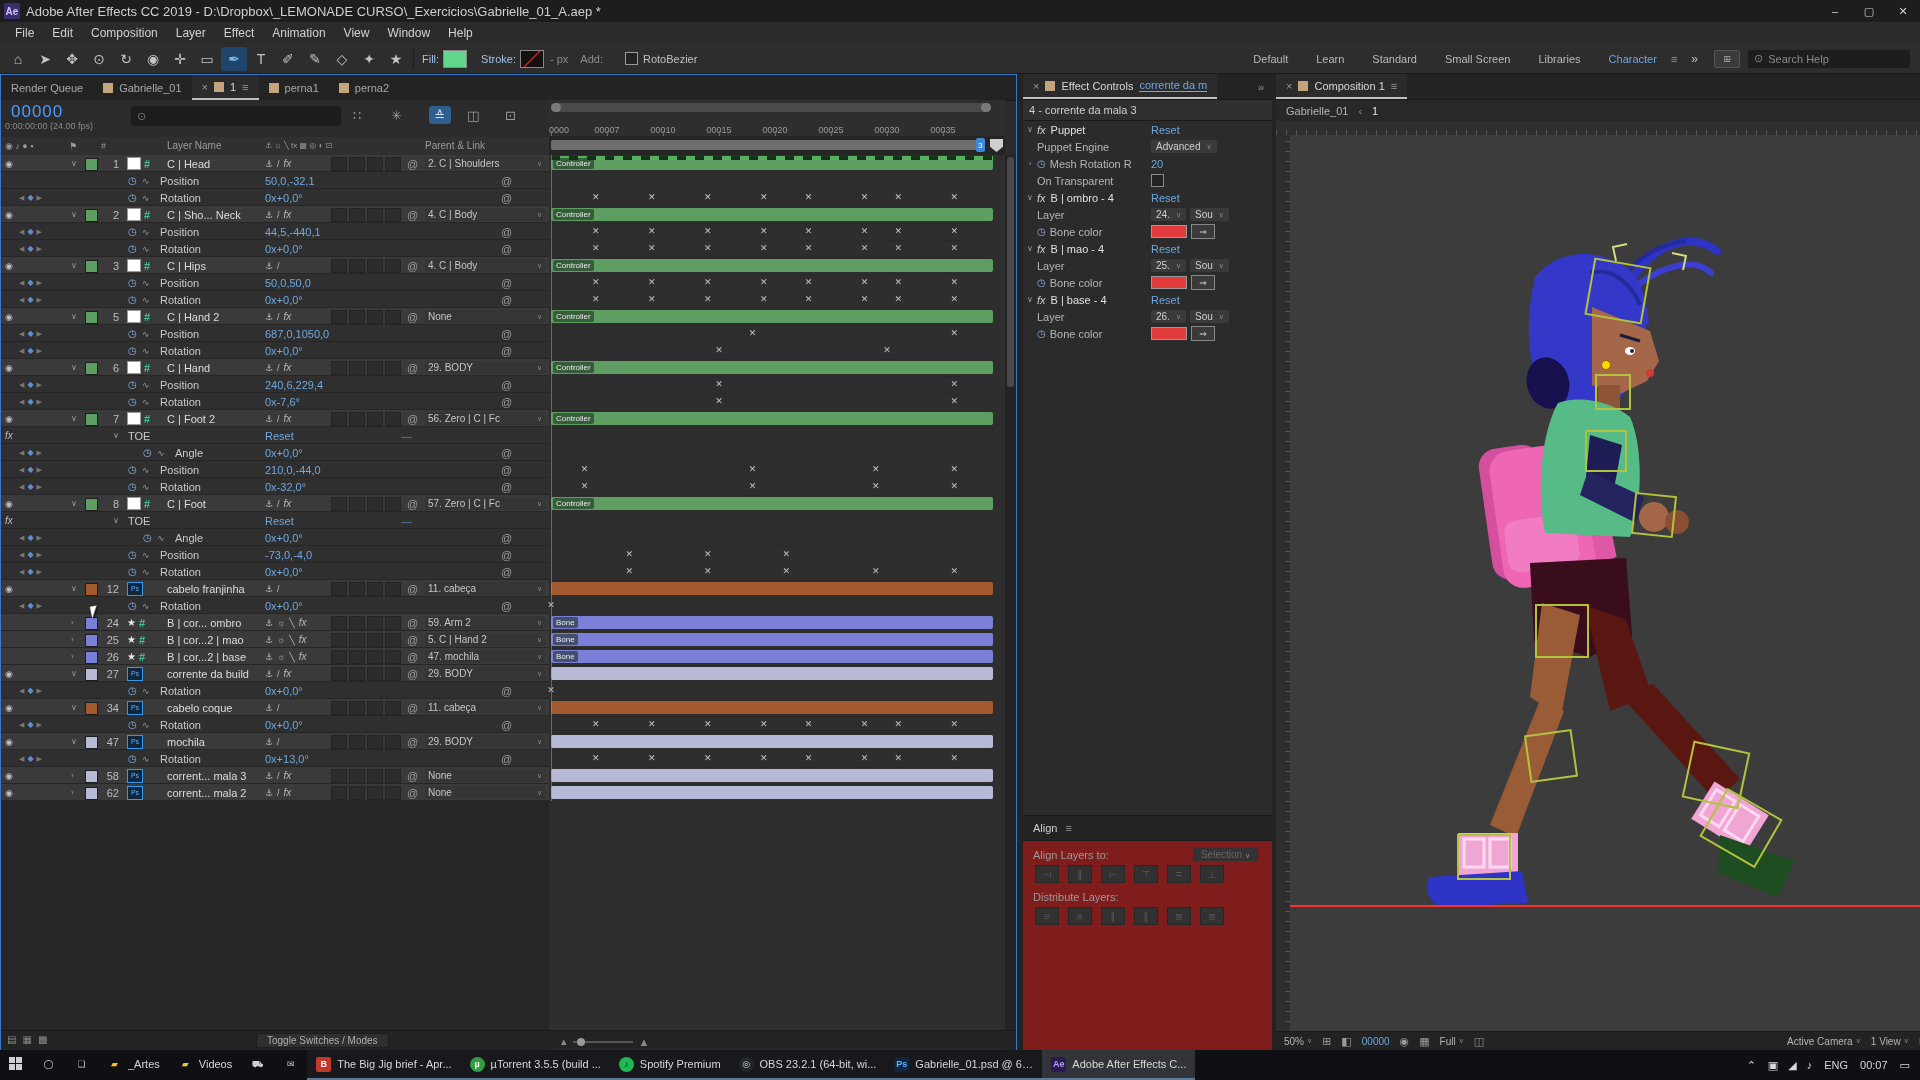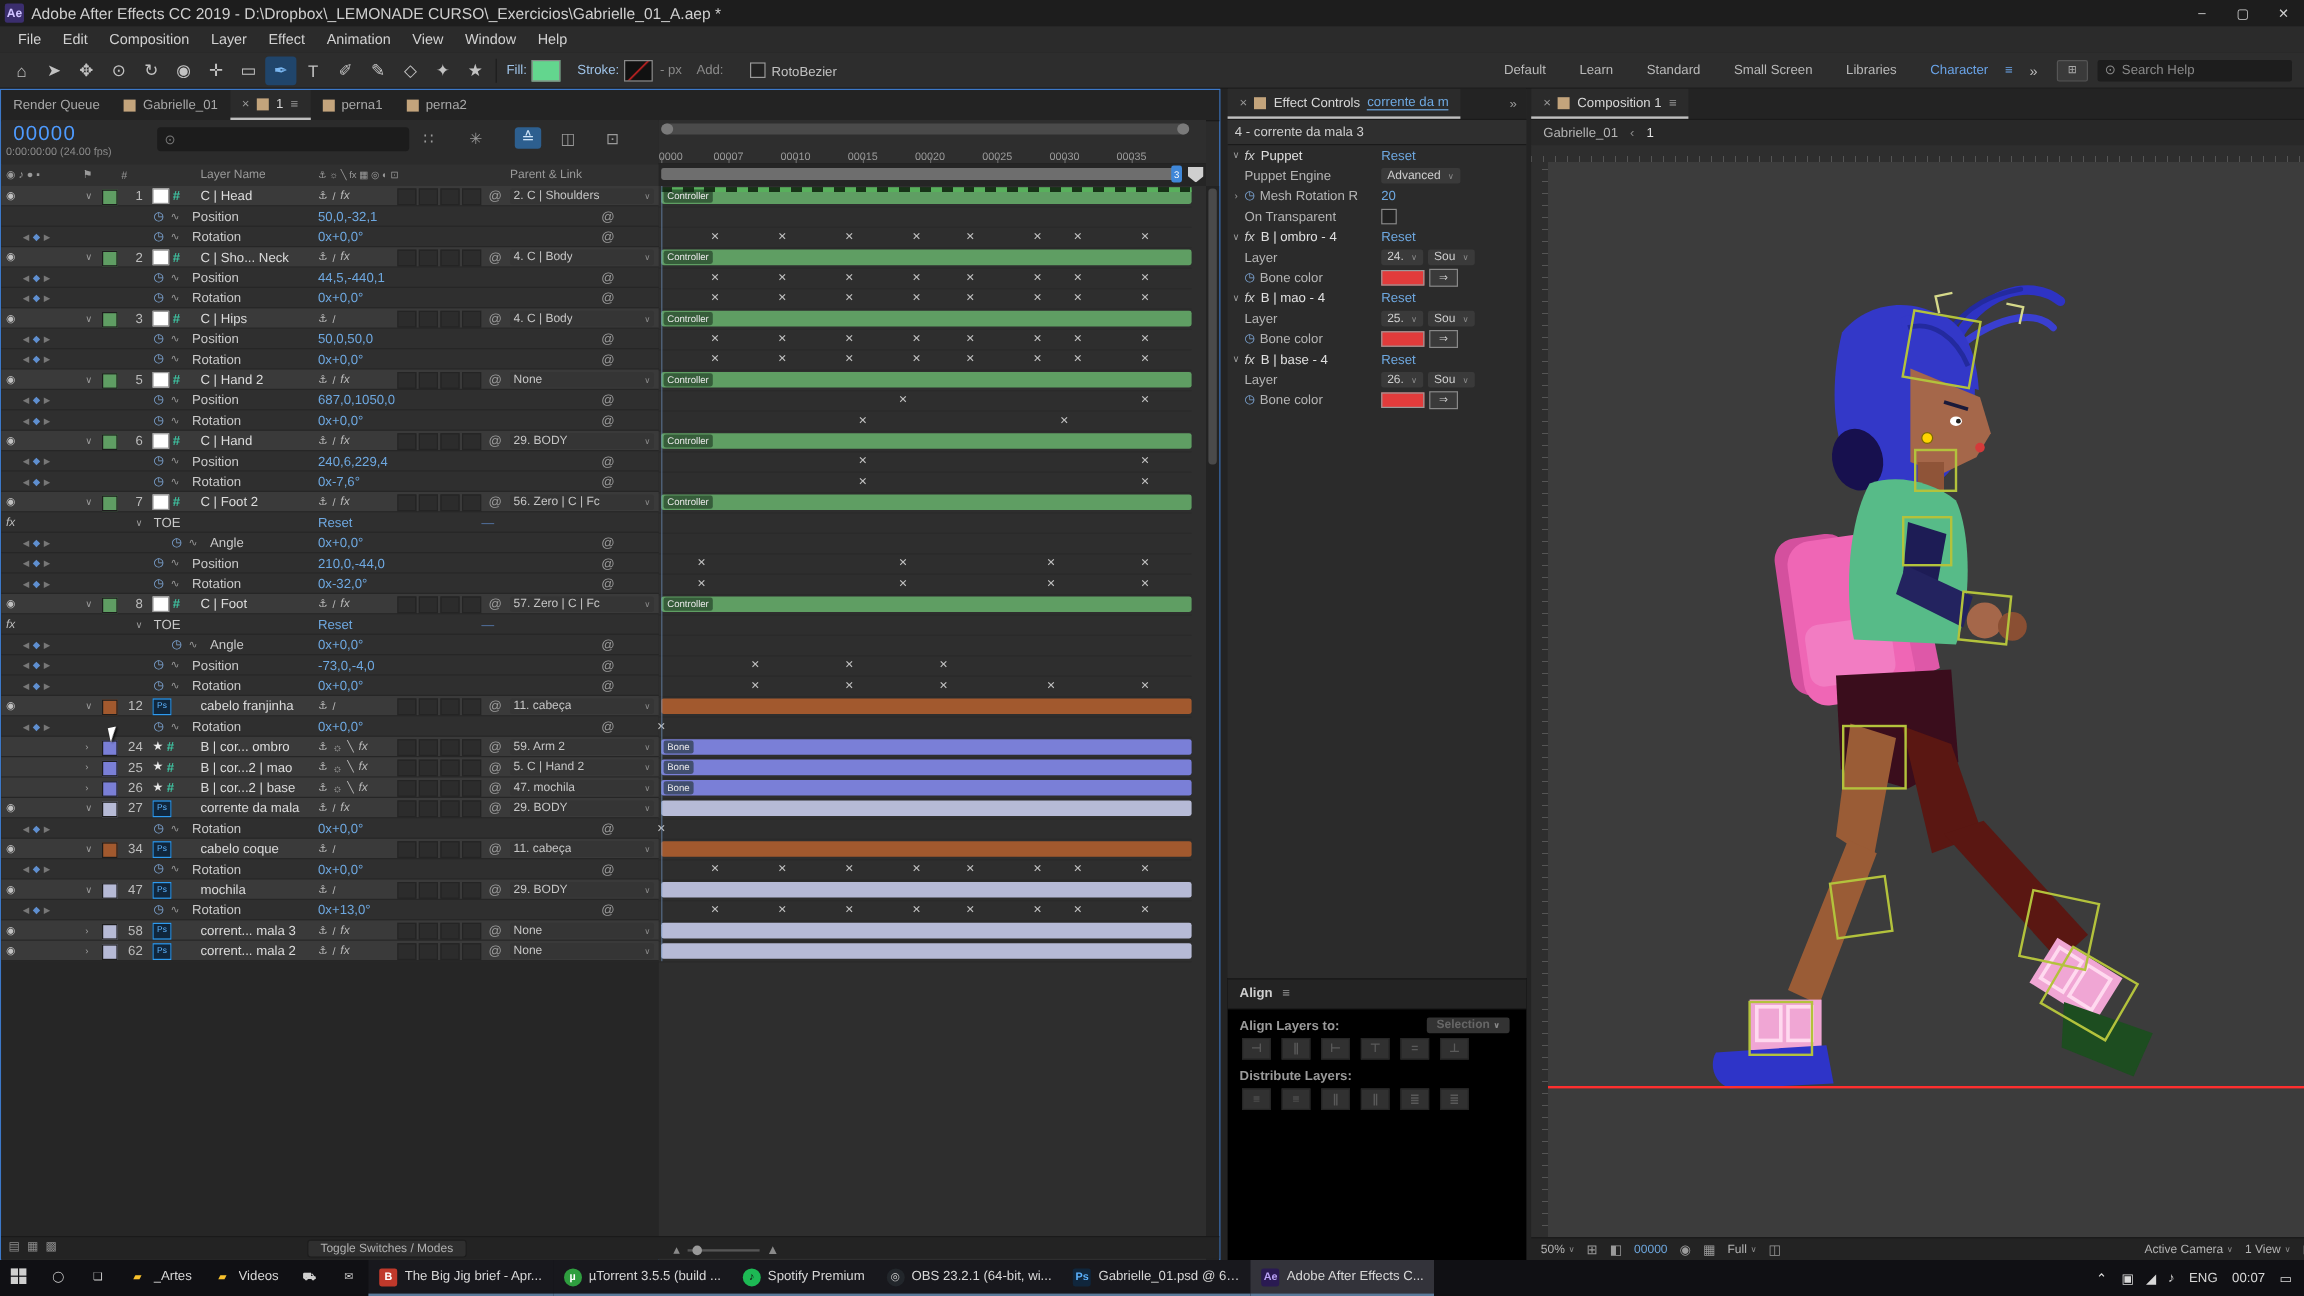--- a/index.html
+++ b/index.html
@@ -120,21 +120,21 @@
   .ec-label{color:#b5b5b5;}
   .ec-right{position:absolute;left:128px;display:flex;align-items:center;gap:4px;}
   .ec-reset{position:absolute;left:128px;color:#6ea8e0;}
   .ec-drop{background:#3a3a3a;border-radius:2px;padding:1px 5px;color:#cfcfcf;display:flex;gap:6px;align-items:center;font-size:10px;}
   .ec-drop .dd{color:#8a8a8a;font-size:7px;}
   .ec-val{color:#6ea8e0;}
   .ec-check{width:11px;height:11px;border:1px solid #8a8a8a;background:#222;}
   .ec-colorswatch{width:34px;height:11px;border:1px solid #999;}
   .ec-whipbtn{width:22px;height:13px;border:1px solid #888;background:#3a3a3a;color:#ccc;font-size:9px;display:flex;align-items:center;justify-content:center;}
   
-  #align{left:1023px;top:815px;width:249px;height:235px;background:#000000;border-top:1px solid #1a1a1a;font-weight:bold;}
+  #align{left:1023px;top:815px;width:249px;height:235px;background:#7f1d1d;border-top:1px solid #1a1a1a;}
   #align-header{height:24px;background:#232323;display:flex;align-items:center;gap:8px;padding-left:10px;color:#cfcfcf;border-bottom:1px solid #1a1a1a;}
   .align-label{color:#9a9a9a;margin:8px 0 4px 10px;}
   #align-dd{position:absolute;right:14px;top:32px;background:#333;border-radius:2px;color:#666;padding:1px 8px;font-size:10px;}
   .iconrow{display:flex;gap:9px;margin-left:12px;}
   .alicon{width:22px;height:16px;background:#313131;border:1px solid #262626;color:#5a5a5a;font-size:10px;display:flex;align-items:center;justify-content:center;}
   
   #comp{left:1276px;top:74px;width:644px;height:976px;background:#2b2b2b;}
   #comp-breadcrumb{height:22px;display:flex;align-items:center;gap:10px;padding-left:10px;color:#b5b5b5;background:#282828;border-bottom:1px solid #1a1a1a;}
   #comp-rulertop{position:absolute;left:0;top:47px;width:644px;height:14px;background:#2e2e2e;border-bottom:1px solid #1f1f1f;
      background-image:repeating-linear-gradient(90deg,#555 0 1px,transparent 1px 10px);background-position:0 bottom;background-size:100% 5px;background-repeat:repeat-x;}
@@ -821,21 +821,21 @@
           </span>
         </div>
         <div class="row layer" style="top: 510px;">
           <span class="cell eye">◉</span>
           <span class="cell twirl">∨</span>
           <span class="cell chip" style="background: rgb(182, 186, 214);"></span>
           <span class="cell lnum">27</span>
           <span class="cell licon">
             <span class="psbadge">Ps</span>
           </span>
-          <span class="cell lname">corrente da mala</span>
+          <span class="cell lname">corrente da build</span>
           <span class="cell switches">
             <span>⚓</span>
             <span>/</span>
             <span class="fxg">fx</span>
           </span>
           <span class="cell gridcells">
             <i></i>
             <i></i>
             <i></i>
             <i></i>

